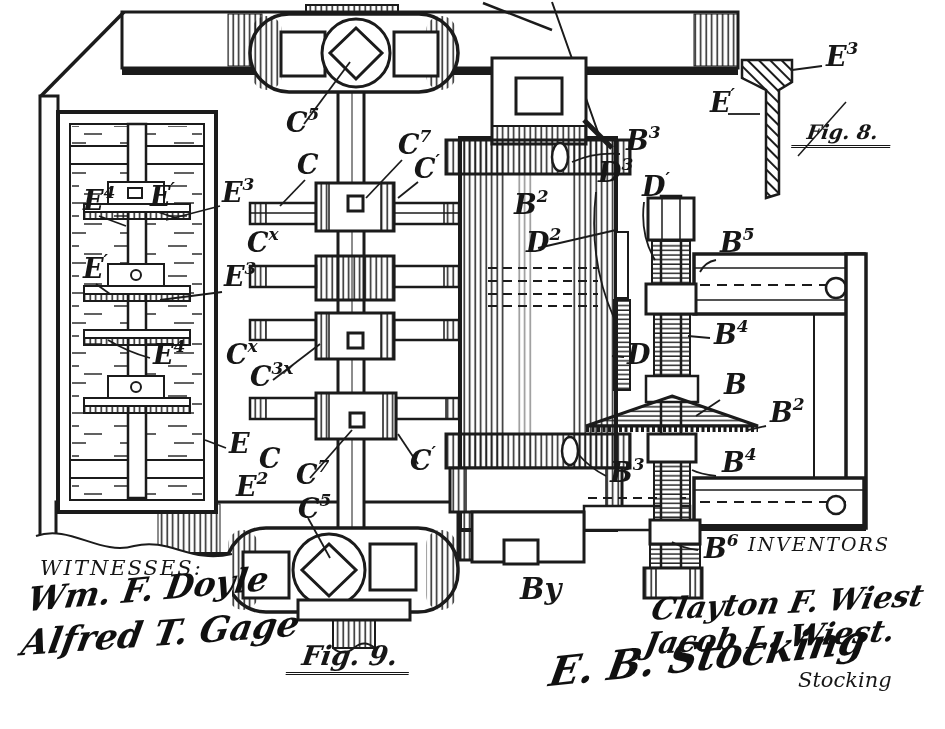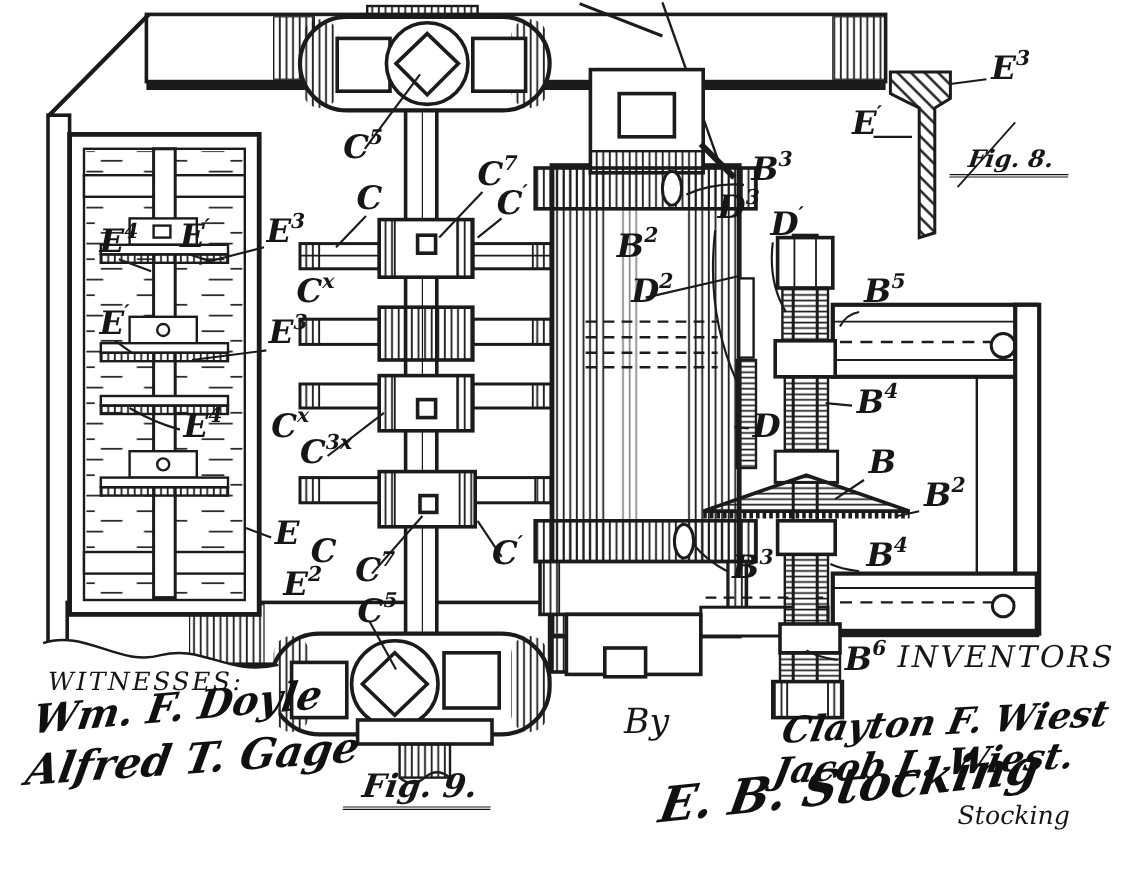--- a/index.html
+++ b/index.html
@@ -8,22 +8,22 @@
     background:#ffffff;font-family:"DejaVu Serif",serif;color:#161616;
   }
   svg{position:absolute;left:0;top:0;}
   .plabel{
     font-family:"DejaVu Serif",serif;font-style:italic;font-weight:700;
     font-size:27px;fill:#161616;
   }
   .psup{font-size:17px;}
   .cap{position:absolute;white-space:nowrap;font-style:italic;color:#161616;}
   .cap-witnesses{left:40px;top:556px;font-size:21px;letter-spacing:2px;}
-  .cap-inventors{left:748px;top:533px;font-size:25px;letter-spacing:2px;}
-  .cap-by{left:520px;top:584px;font-size:29px;font-weight:400;}
+  .cap-inventors{left:748px;top:533px;font-size:19px;letter-spacing:2px;}
+  .cap-by{left:520px;top:572px;font-size:29px;font-weight:700;}
   .figcap{
     position:absolute;font-style:italic;font-weight:700;color:#161616;
     border-bottom:3px double #161616;padding:0 14px 1px 14px;transform:skewX(-8deg);
   }
   .figcap-9{left:288px;top:640px;font-size:27px;}
   .figcap-8{left:793px;top:120px;font-size:20px;}
   .sig{
     position:absolute;white-space:nowrap;font-style:italic;font-weight:700;
     color:#101010;transform-origin:left center;
   }

